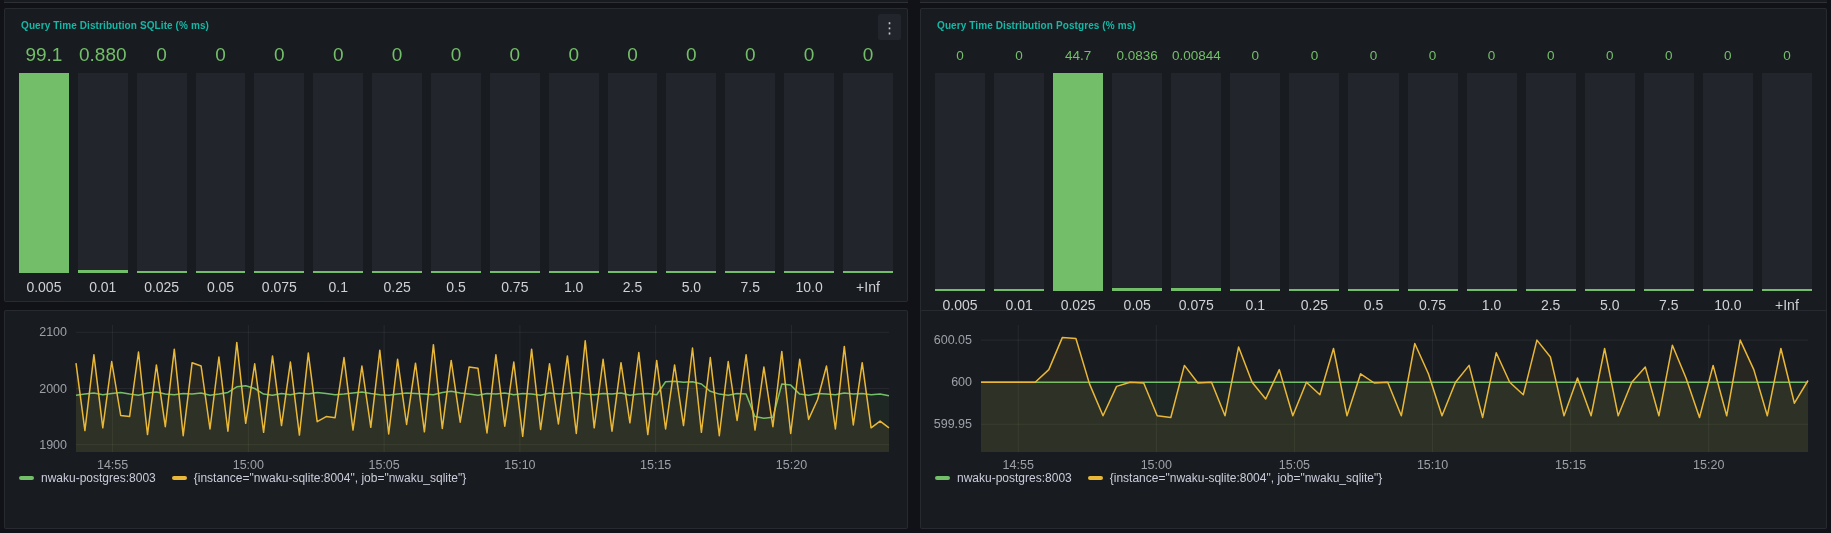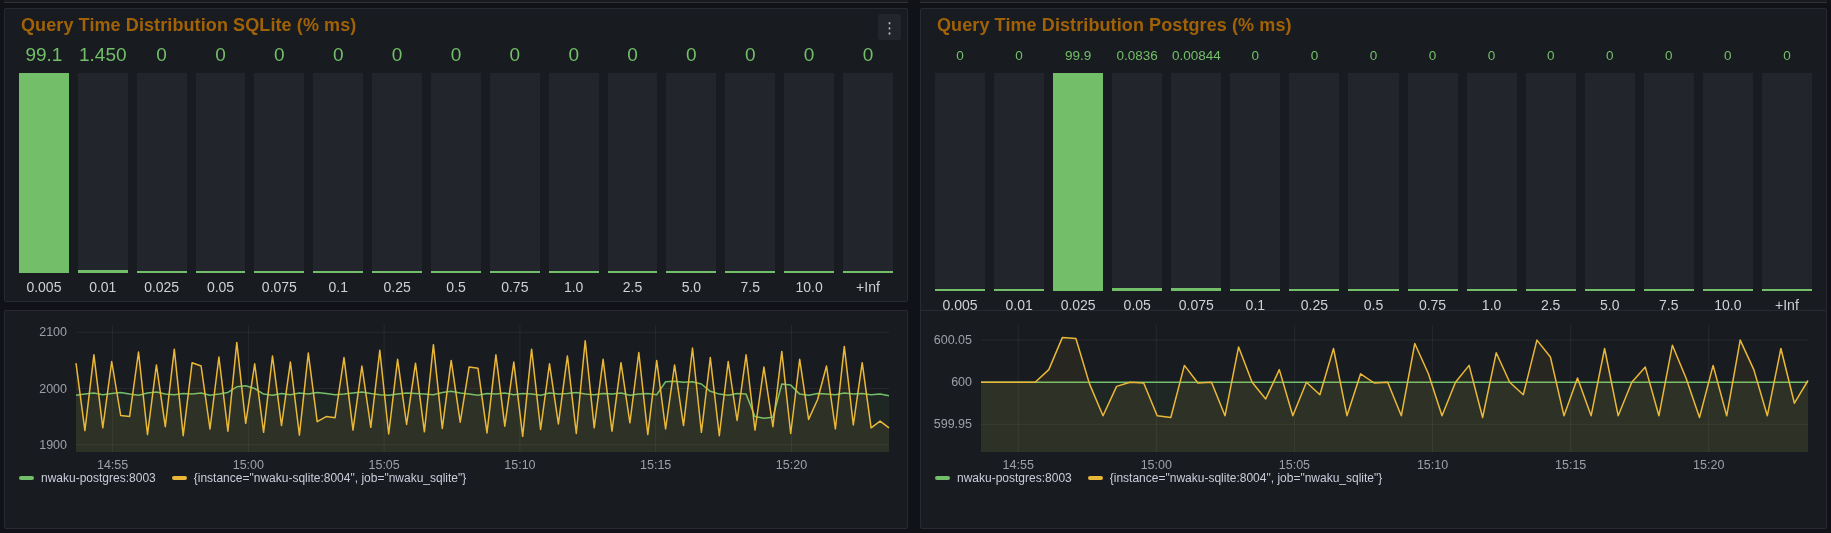--- a/index.html
+++ b/index.html
@@ -21,21 +21,21 @@
   #p0 { left:4px;   top:8px;   width:904px; height:294px; }
   #p1 { left:920px; top:8px;   width:907px; height:312px; }
   #p2 { left:4px;   top:310px; width:904px; height:219px; }
   #p3 { left:920px; top:310px; width:907px; height:219px; }
 
   .panel-header {
     position:relative; height:32px; flex:0 0 auto;
     display:flex; align-items:center; padding:0 16px; cursor:move;
   }
   .panel-title {
-    font-size:18px; font-weight:700; color:#a16207; letter-spacing:0.1px;
+    font-size:10px; font-weight:700; color:#14b8a6; letter-spacing:0.1px;
     white-space:nowrap; overflow:hidden;
   }
   .kebab {
     position:absolute; right:6px; top:5px; width:23px; height:26px;
     background:#22252b; border:none; border-radius:2px; cursor:pointer;
     color:#c7c8cc; display:flex; align-items:center; justify-content:center;
   }
   .kebab-dots { font-size:15px; line-height:1; color:#c7c8cc; }
 
   
@@ -83,21 +83,21 @@
     </header>
     <div class="bars">
         <div class="bg-col">
           <div class="bar-val">99.1</div>
           <div class="track">
             <div class="fill" style="height: 100%; min-height: 3px;"></div>
           </div>
           <div class="bucket">0.005</div>
         </div>
         <div class="bg-col">
-          <div class="bar-val">1.450</div>
+          <div class="bar-val">0.880</div>
           <div class="track">
             <div class="fill" style="height: 0.887992%; min-height: 3px;"></div>
           </div>
           <div class="bucket">0.01</div>
         </div>
         <div class="bg-col">
           <div class="bar-val">0</div>
           <div class="track">
             <div class="fill" style="height: 0%; min-height: 2px;"></div>
           </div>
@@ -203,21 +203,21 @@
           <div class="bucket">0.005</div>
         </div>
         <div class="bg-col">
           <div class="bar-val">0</div>
           <div class="track">
             <div class="fill" style="height: 0%; min-height: 2px;"></div>
           </div>
           <div class="bucket">0.01</div>
         </div>
         <div class="bg-col">
-          <div class="bar-val">99.9</div>
+          <div class="bar-val">44.7</div>
           <div class="track">
             <div class="fill" style="height: 100%; min-height: 3px;"></div>
           </div>
           <div class="bucket">0.025</div>
         </div>
         <div class="bg-col">
           <div class="bar-val">0.0836</div>
           <div class="track">
             <div class="fill" style="height: 0.0608608%; min-height: 3px;"></div>
           </div>

